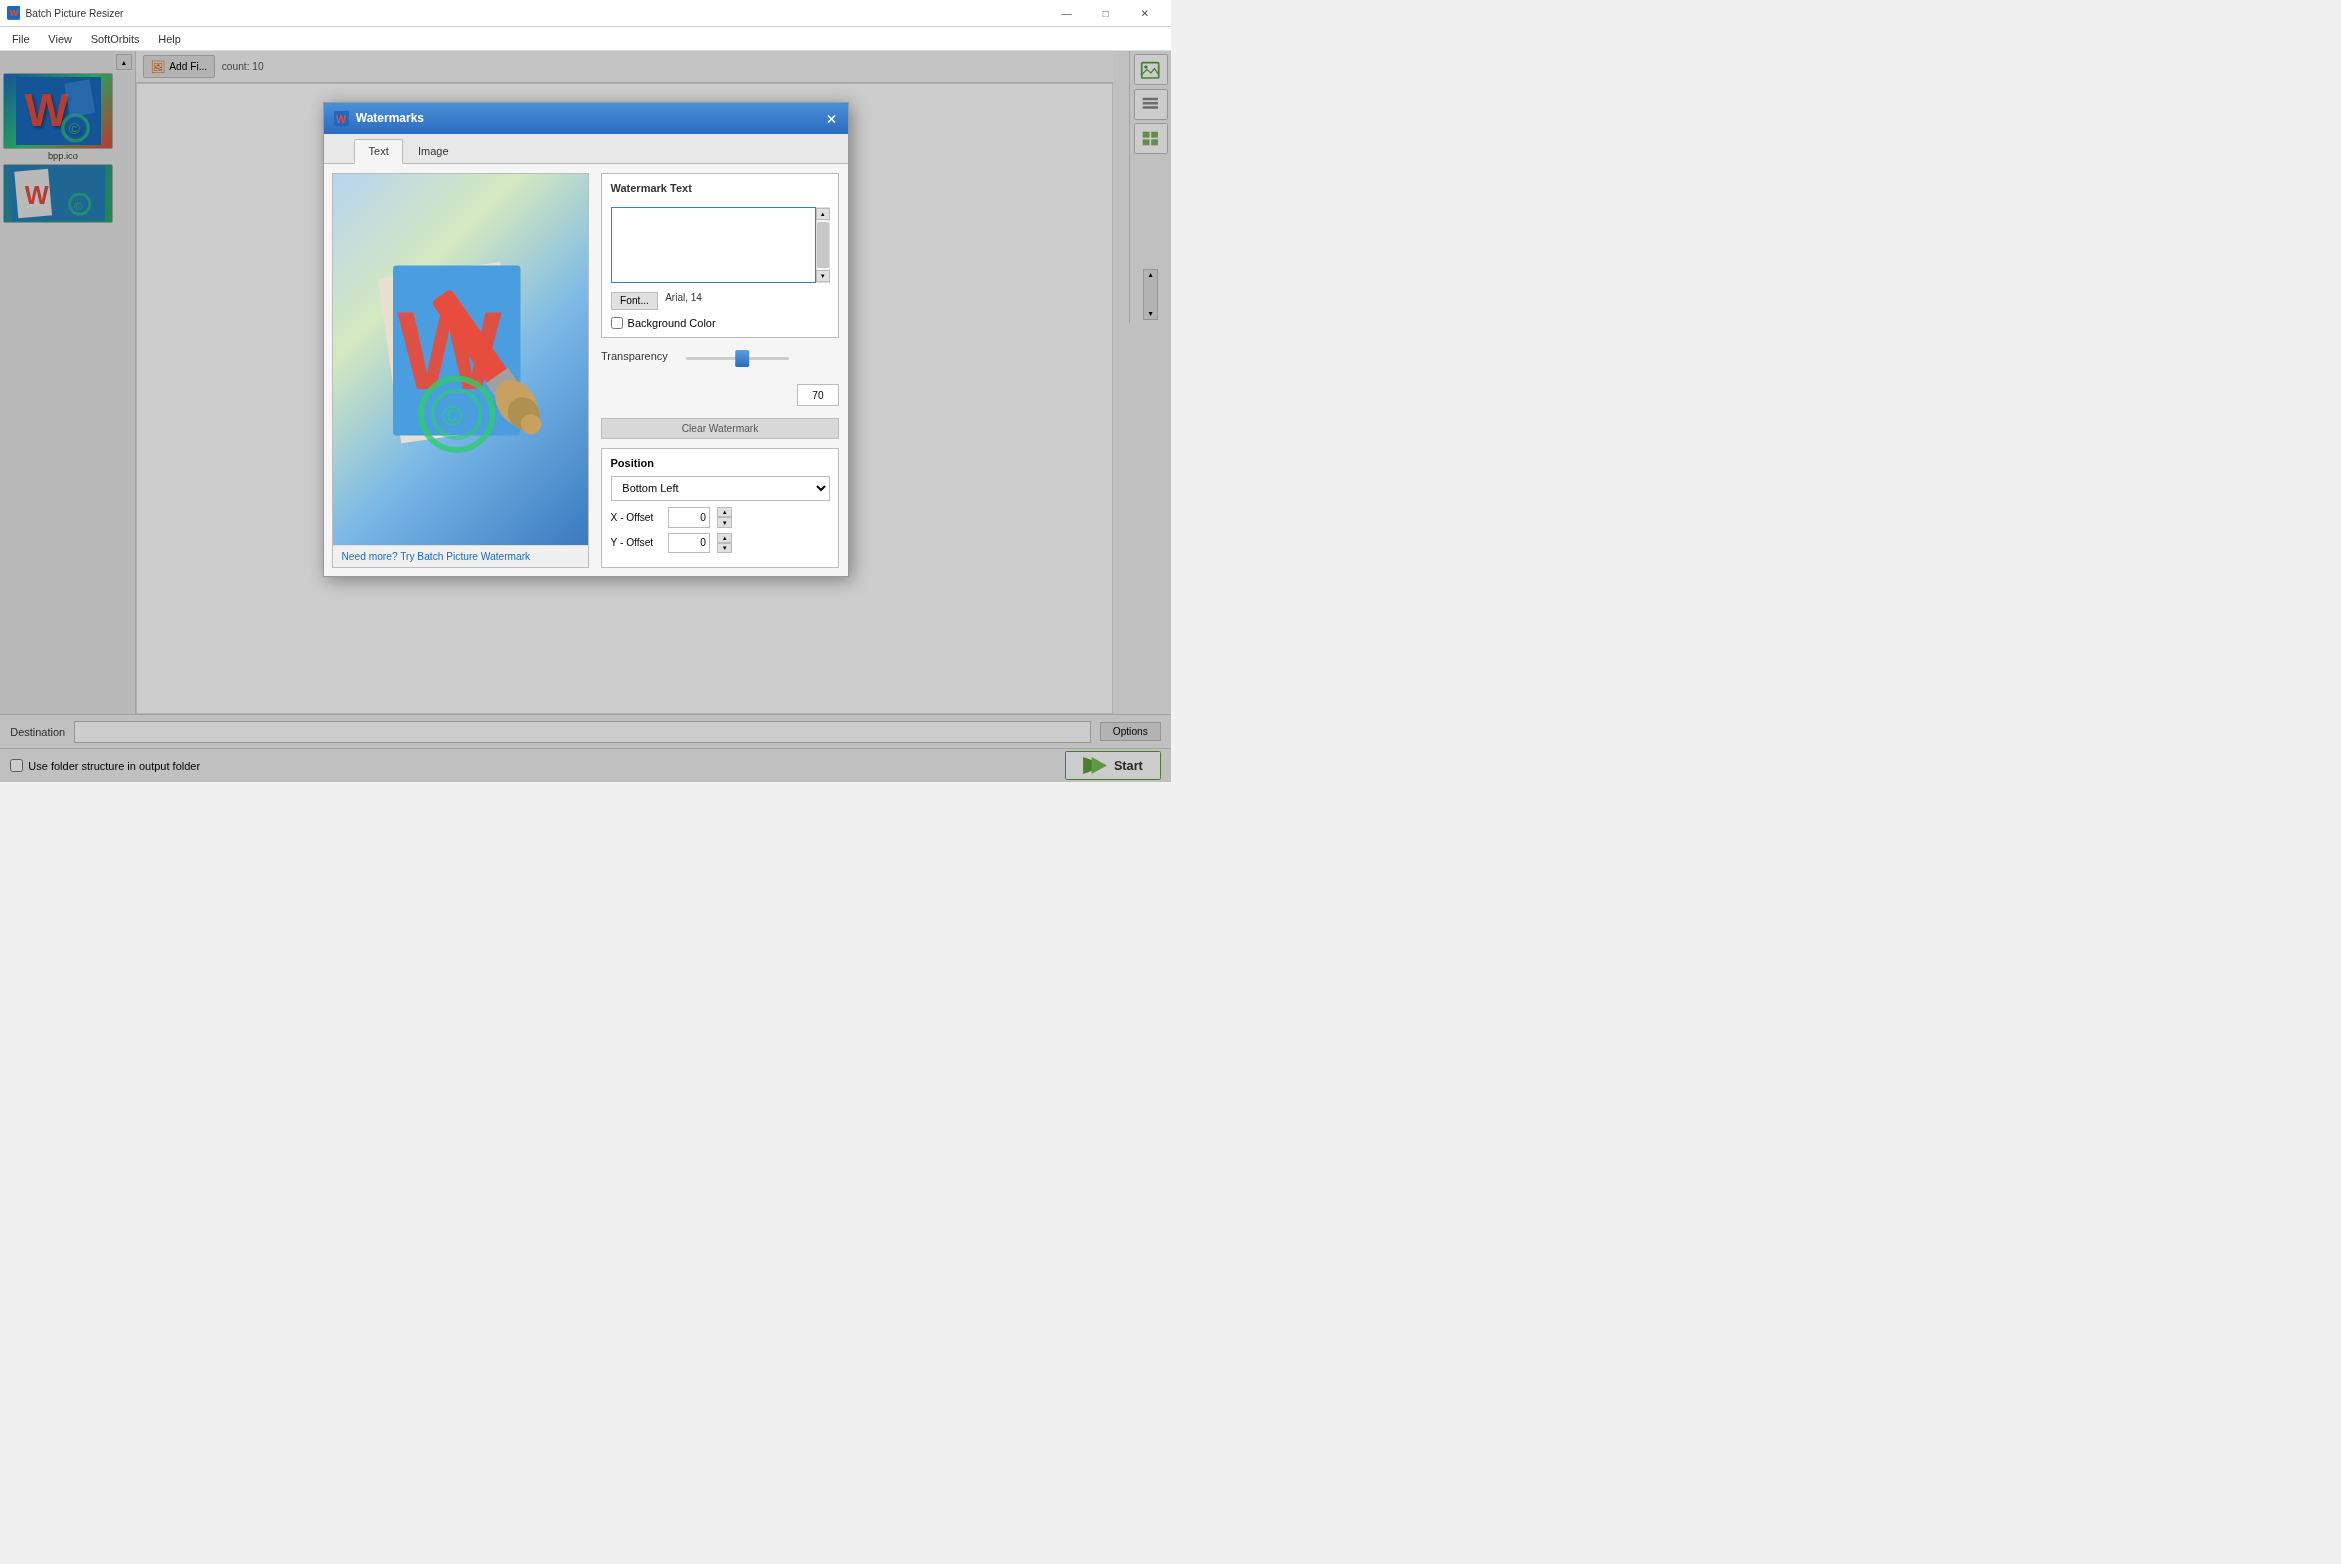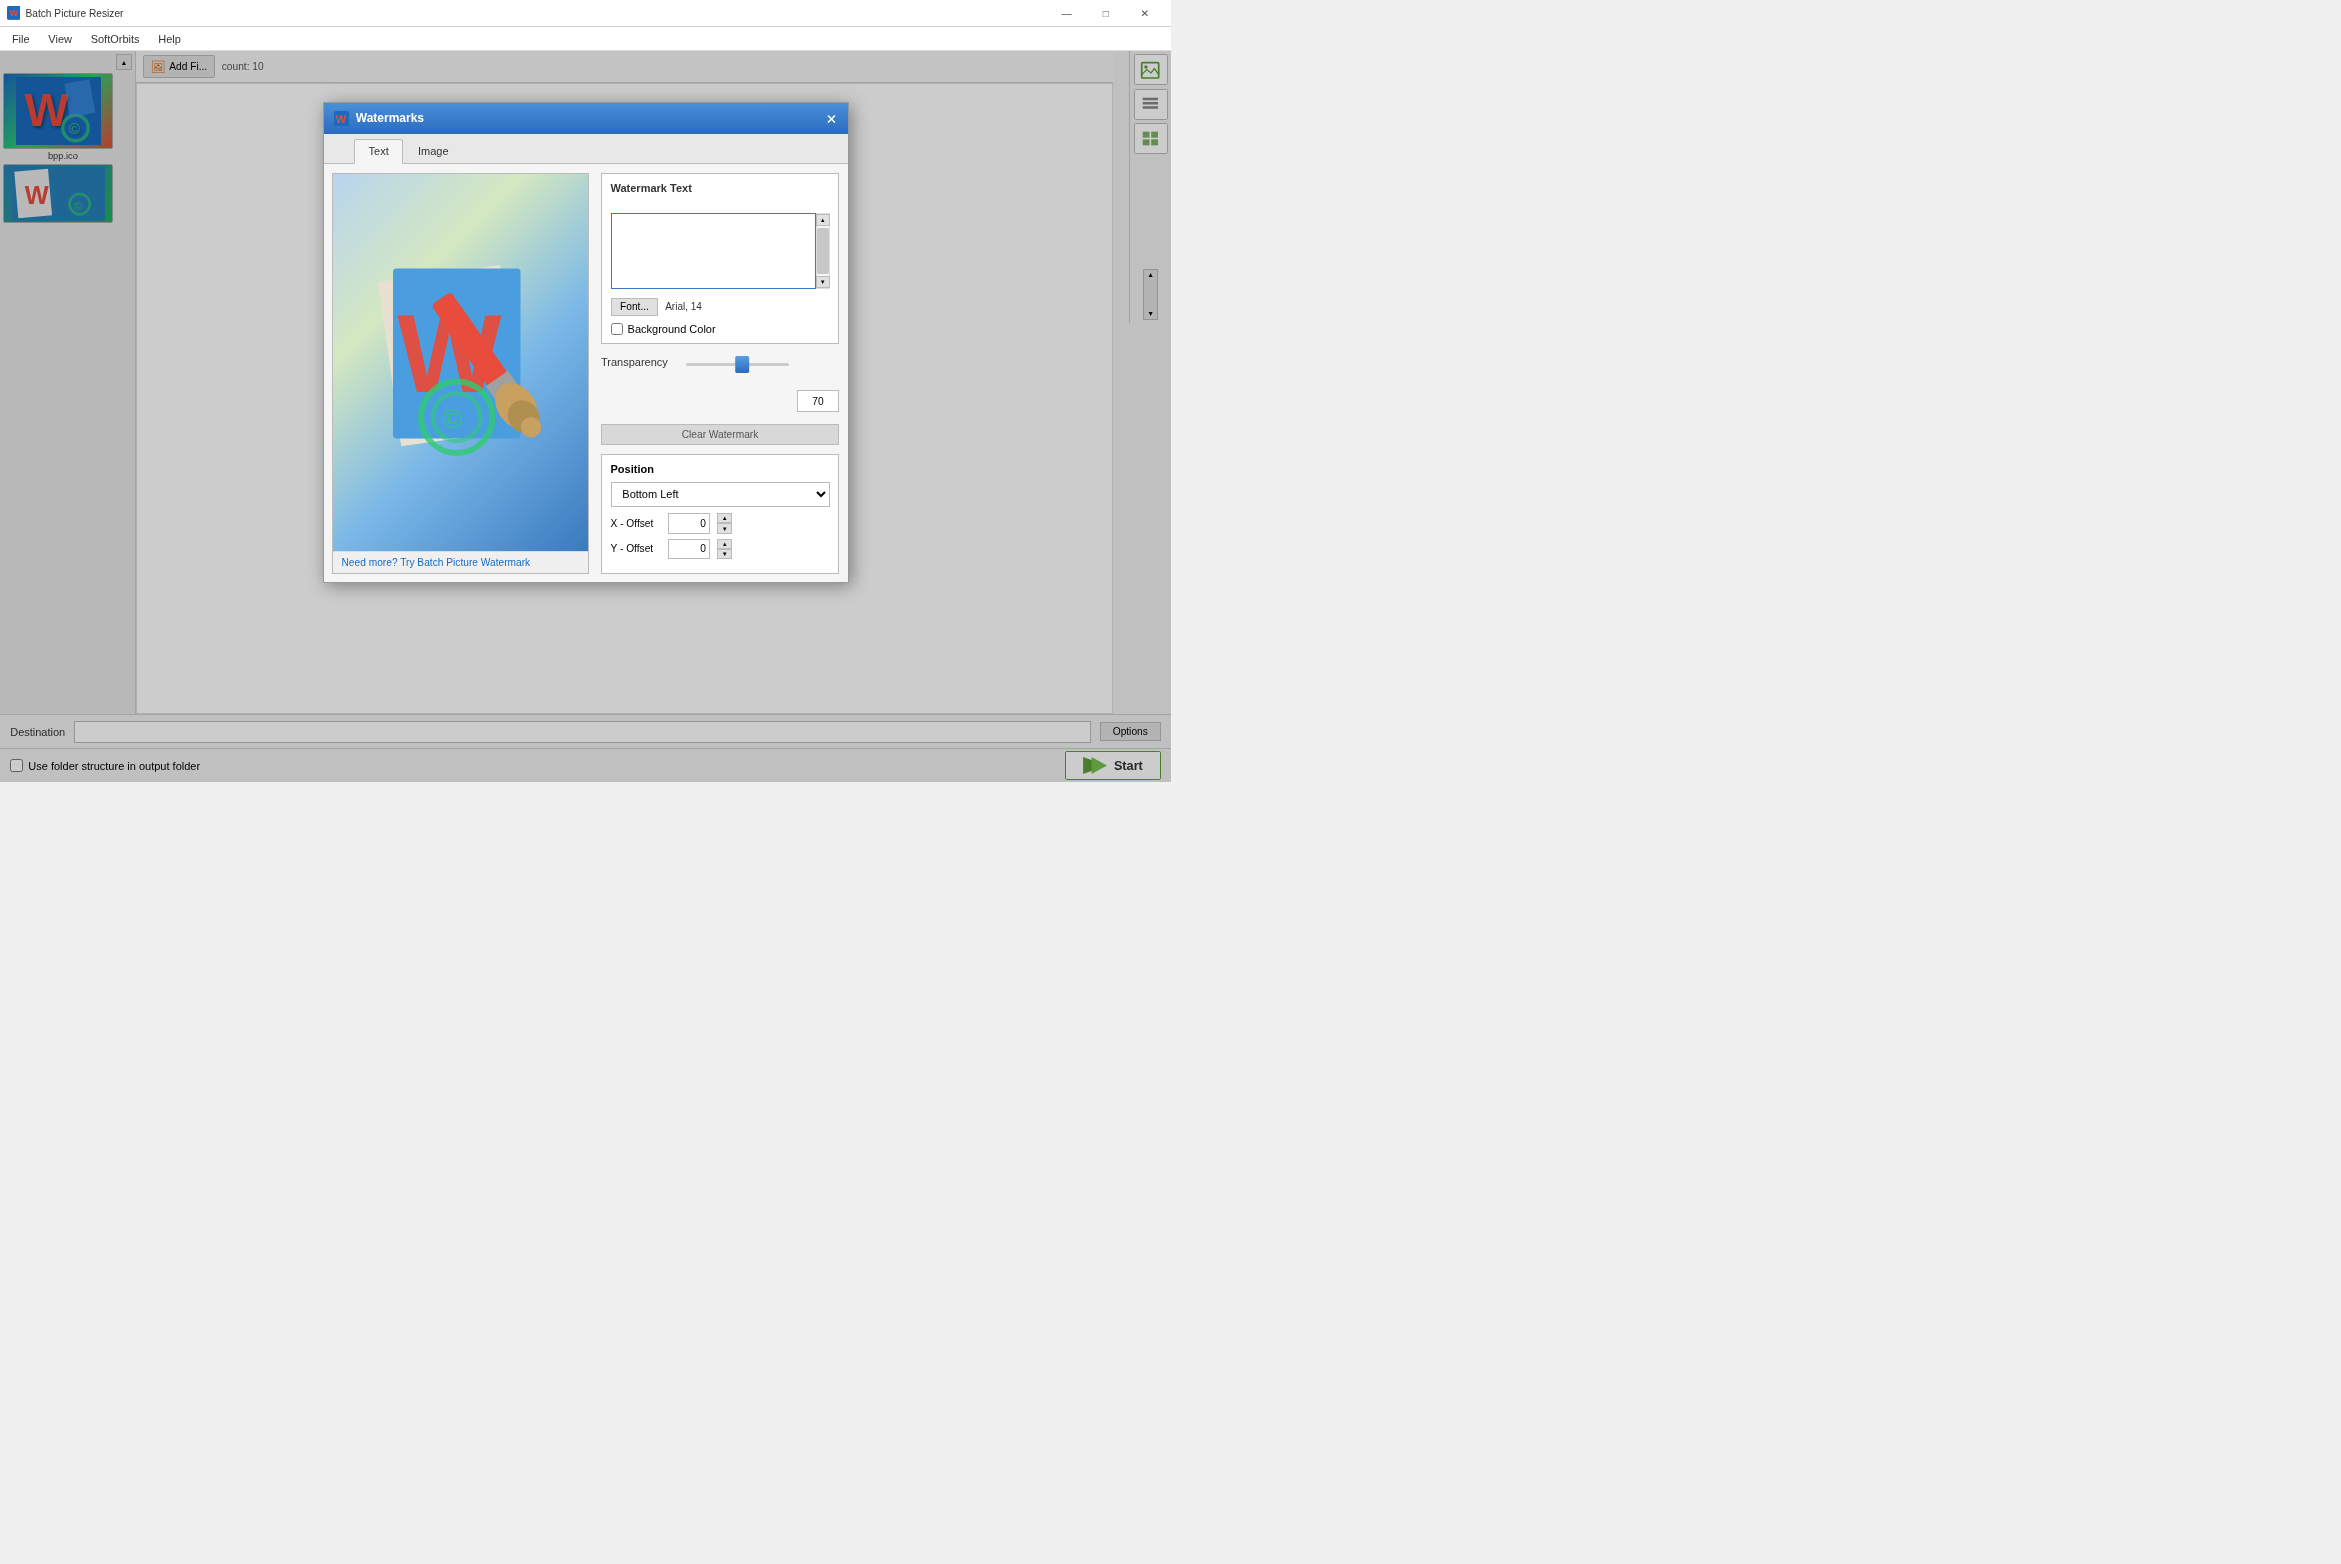--- a/index.html
+++ b/index.html
@@ -381,35 +381,34 @@
       background: white;
       padding: 8.5px;
       display: flex;
       flex-direction: column;
       gap: 6.8px;
     }
     .wm-section-title {
       font-size: 11px;
       font-weight: 600;
       color: #333;
-      margin-bottom: 12px;
+      margin-bottom: 6px;
     }
     .wm-text-input {
       width: 100%;
       height: 76px;
       border: 1.7px solid #3a7abf;
       background: white;
       resize: none;
       font-size: 11px;
       padding: 3.4px;
       outline: none;
     }
     .wm-font-row {
       display: flex;
-      align-items: center;
       gap: 6.8px;
     }
     .font-btn {
       padding: 2.5px 8.5px;
       background: #e0e0e0;
       border: 0.8px solid #bbb;
       cursor: pointer;
       font-size: 10.2px;
     }
     .font-name {

